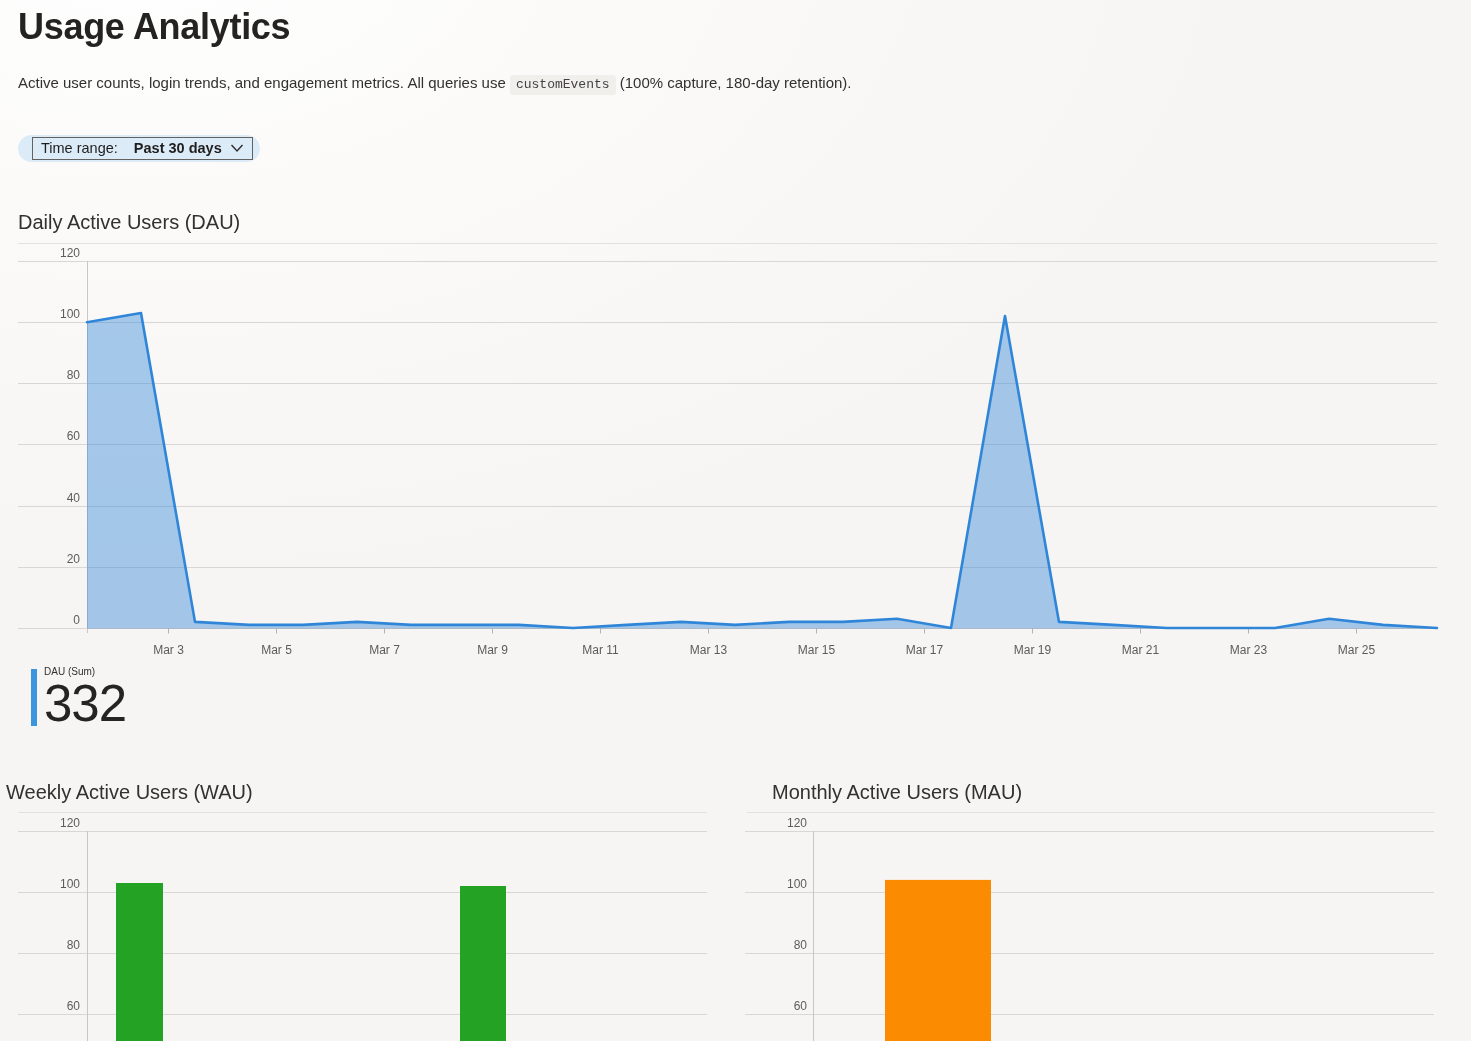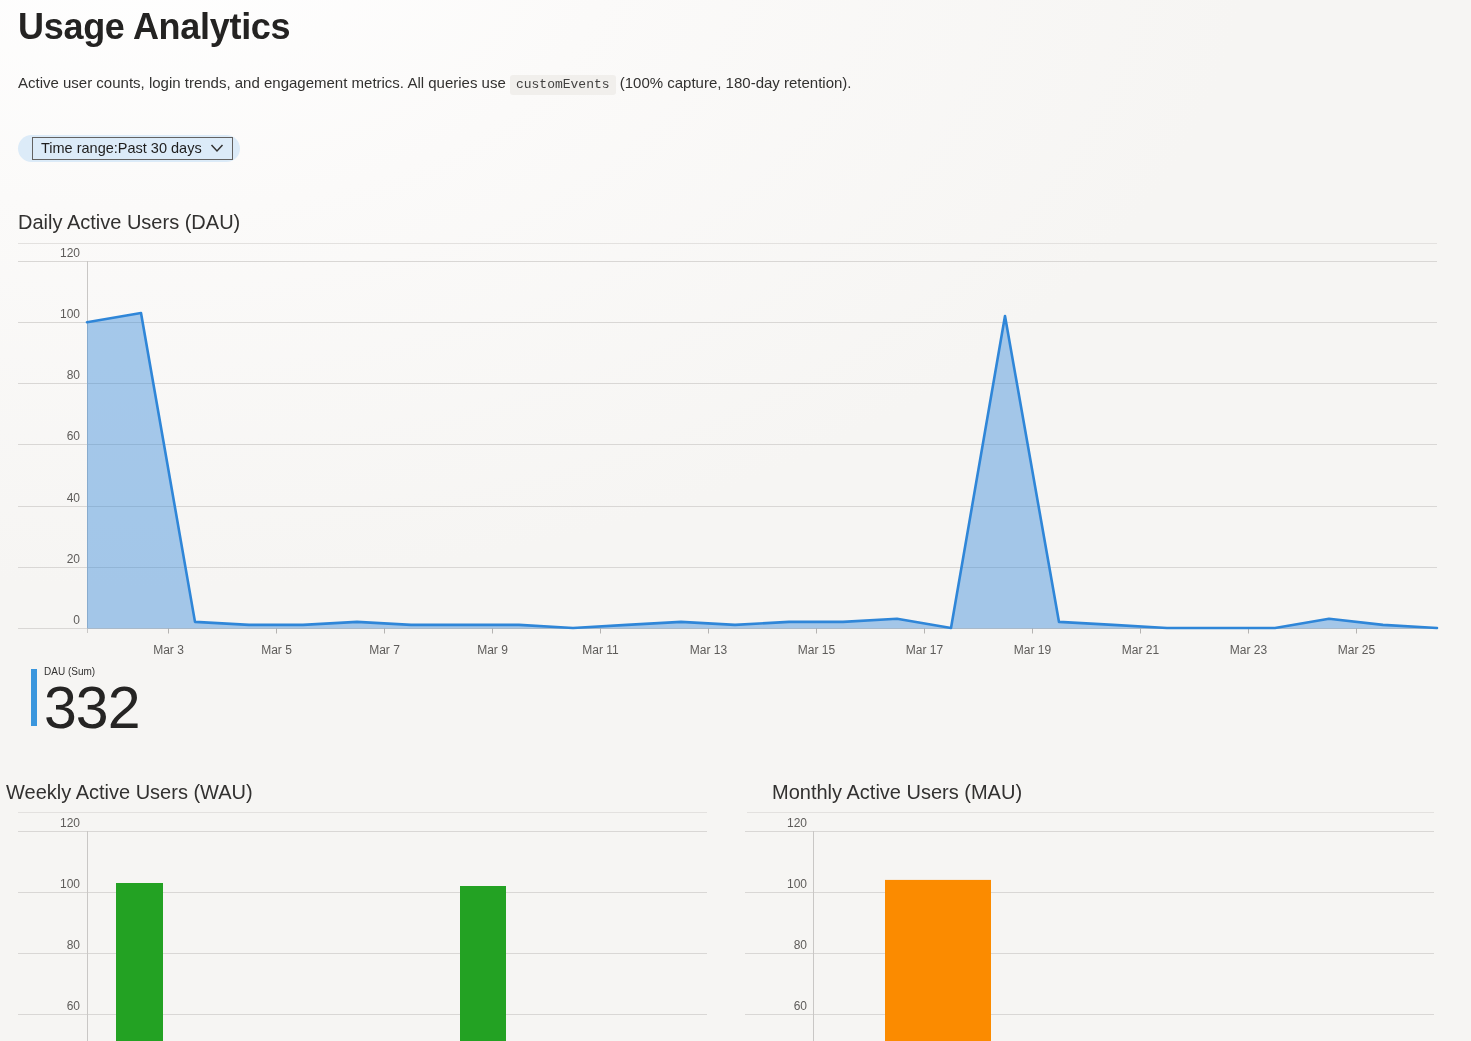--- a/index.html
+++ b/index.html
@@ -33,34 +33,34 @@
     left: 18px; top: 135px; height: 27px;
     display: flex; align-items: center;
     background: #dcebf8; border-radius: 14px;
     padding: 0 7px 0 14px; cursor: pointer;
   }
   .pill-inner {
     display: flex; align-items: center;
     border: 1px solid #636261; border-radius: 0;
     padding: 2px 8px 3px; font-size: 14.5px; color: #1f1e1d;
   }
-  .pill-value { font-weight: 400; margin-left: 0; }
+  .pill-value { font-weight: 700; margin-left: 16px; }
   .chevron { margin-left: 8px; display: block; }
 
   .sec-title {
     margin: 0; font-size: 20px; font-weight: 400; color: #323130;
   }
   .t-dau { left: 18px; top: 211px; }
   .t-wau { left: 6px; top: 781px; }
   .t-mau { left: 747px; top: 781px; margin-left: 25px; }
 
   .stat { left: 31px; top: 666px; display: flex; }
   .stat-marker { width: 6px; height: 57px; margin: 3px 7px 0 0; }
   .stat-label { font-size: 10px; color: #323130; }
-  .stat-value { font-size: 59px; line-height: 1.02; color: #252423; letter-spacing: -1px; margin-top: 1px; }
+  .stat-value { font-size: 51px; line-height: 1.02; color: #252423; letter-spacing: -1px; margin-top: 1px; }
 </style>
 </head>
 <body>
 
 <div class="page">
 
   <svg id="chart-canvas" width="1471" height="1041">
       <g>
         <line x1="18" y1="243.5" x2="1437" y2="243.5" stroke="#e3e1df" stroke-width="1"></line>
         <line x1="18" y1="628.5" x2="1437" y2="628.5" stroke="#d9d7d5" stroke-width="1"></line>

